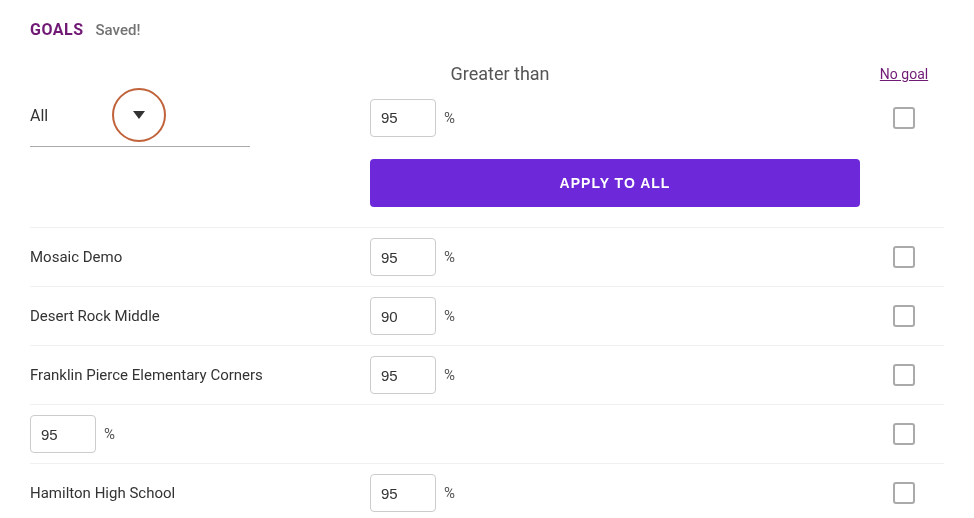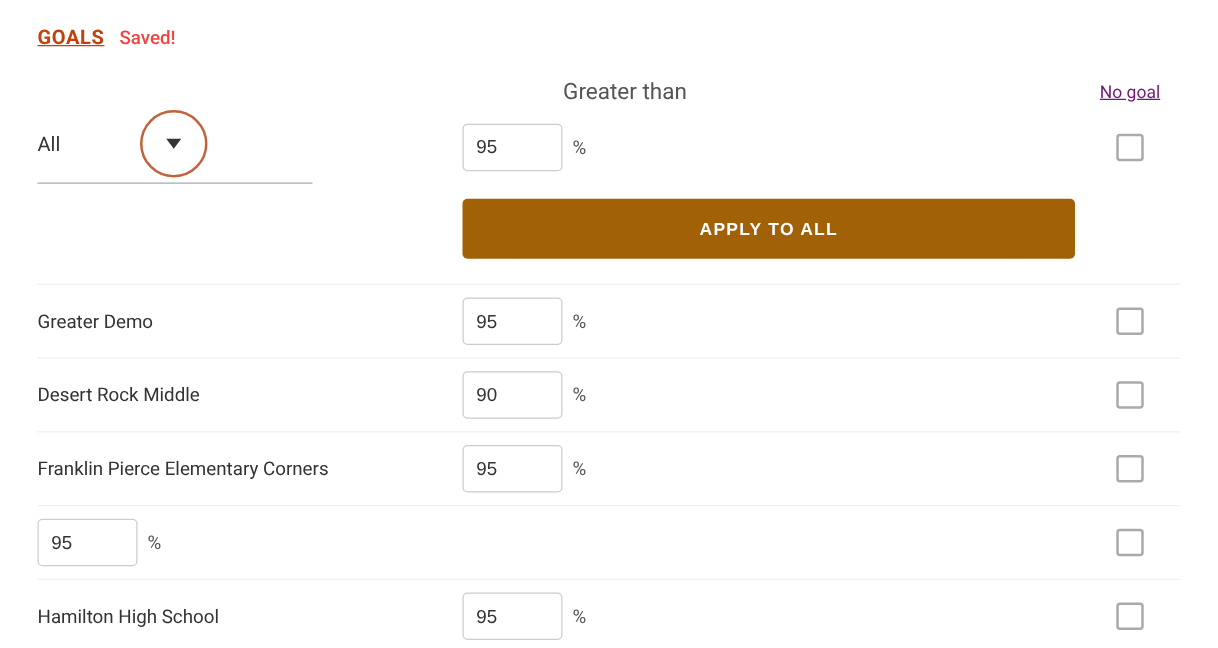--- a/index.html
+++ b/index.html
@@ -19,29 +19,28 @@
     .header-row {
       display: flex;
       align-items: center;
       gap: 12px;
       margin-bottom: 24px;
     }
 
     .goals-title {
       font-size: 16px;
       font-weight: 700;
-      color: #c2410c;
+      color: #701a75;
       letter-spacing: 0.5px;
       text-transform: uppercase;
-      text-decoration: underline;
     }
 
     .saved-badge {
       font-size: 15px;
-      color: #ef4444;
+      color: #737373;
       font-weight: 500;
     }
 
     .col-greater-than {
       flex: 0 0 260px;
       text-align: center;
       font-size: 18px;
       color: #555;
     }
 
@@ -107,21 +106,21 @@
     }
 
     .input-group {
       display: flex;
       align-items: center;
       gap: 8px;
       flex: 0 0 260px;
     }
 
     .percent-input {
-      width: 80px;
+      width: 66px;
       height: 38px;
       border: 1px solid #ccc;
       border-radius: 4px;
       padding: 6px 10px;
       font-size: 15px;
       color: #333;
       text-align: left;
       outline: none;
     }
 
@@ -143,21 +142,21 @@
       border: 2px solid #aaa;
       border-radius: 3px;
       background: #fff;
       cursor: pointer;
       display: inline-block;
     }
 
     .apply-all-btn {
       width: 490px;
       height: 48px;
-      background: #a16207;
+      background: #6d28d9;
       color: #fff;
       font-size: 14px;
       font-weight: 700;
       letter-spacing: 1px;
       border: none;
       border-radius: 4px;
       cursor: pointer;
       text-transform: uppercase;
       margin-left: 340px;
       margin-bottom: 20px;
@@ -223,21 +222,21 @@
       <div class="checkbox"></div>
     </div>
   </div>
 
   
   <button class="apply-all-btn">APPLY TO ALL</button>
 
   
   <div id="school-list">
       <div class="school-row">
-      <div class="school-name">Greater Demo</div>
+      <div class="school-name">Mosaic Demo</div>
       <div class="input-group">
         <input class="percent-input" type="text" value="95" style="">
         <span class="percent-symbol">%</span>
       </div>
       <div class="no-goal-checkbox-col">
         <div class="checkbox"></div>
       </div>
     </div>
       <div class="school-row">
       <div class="school-name">Desert Rock Middle</div>

